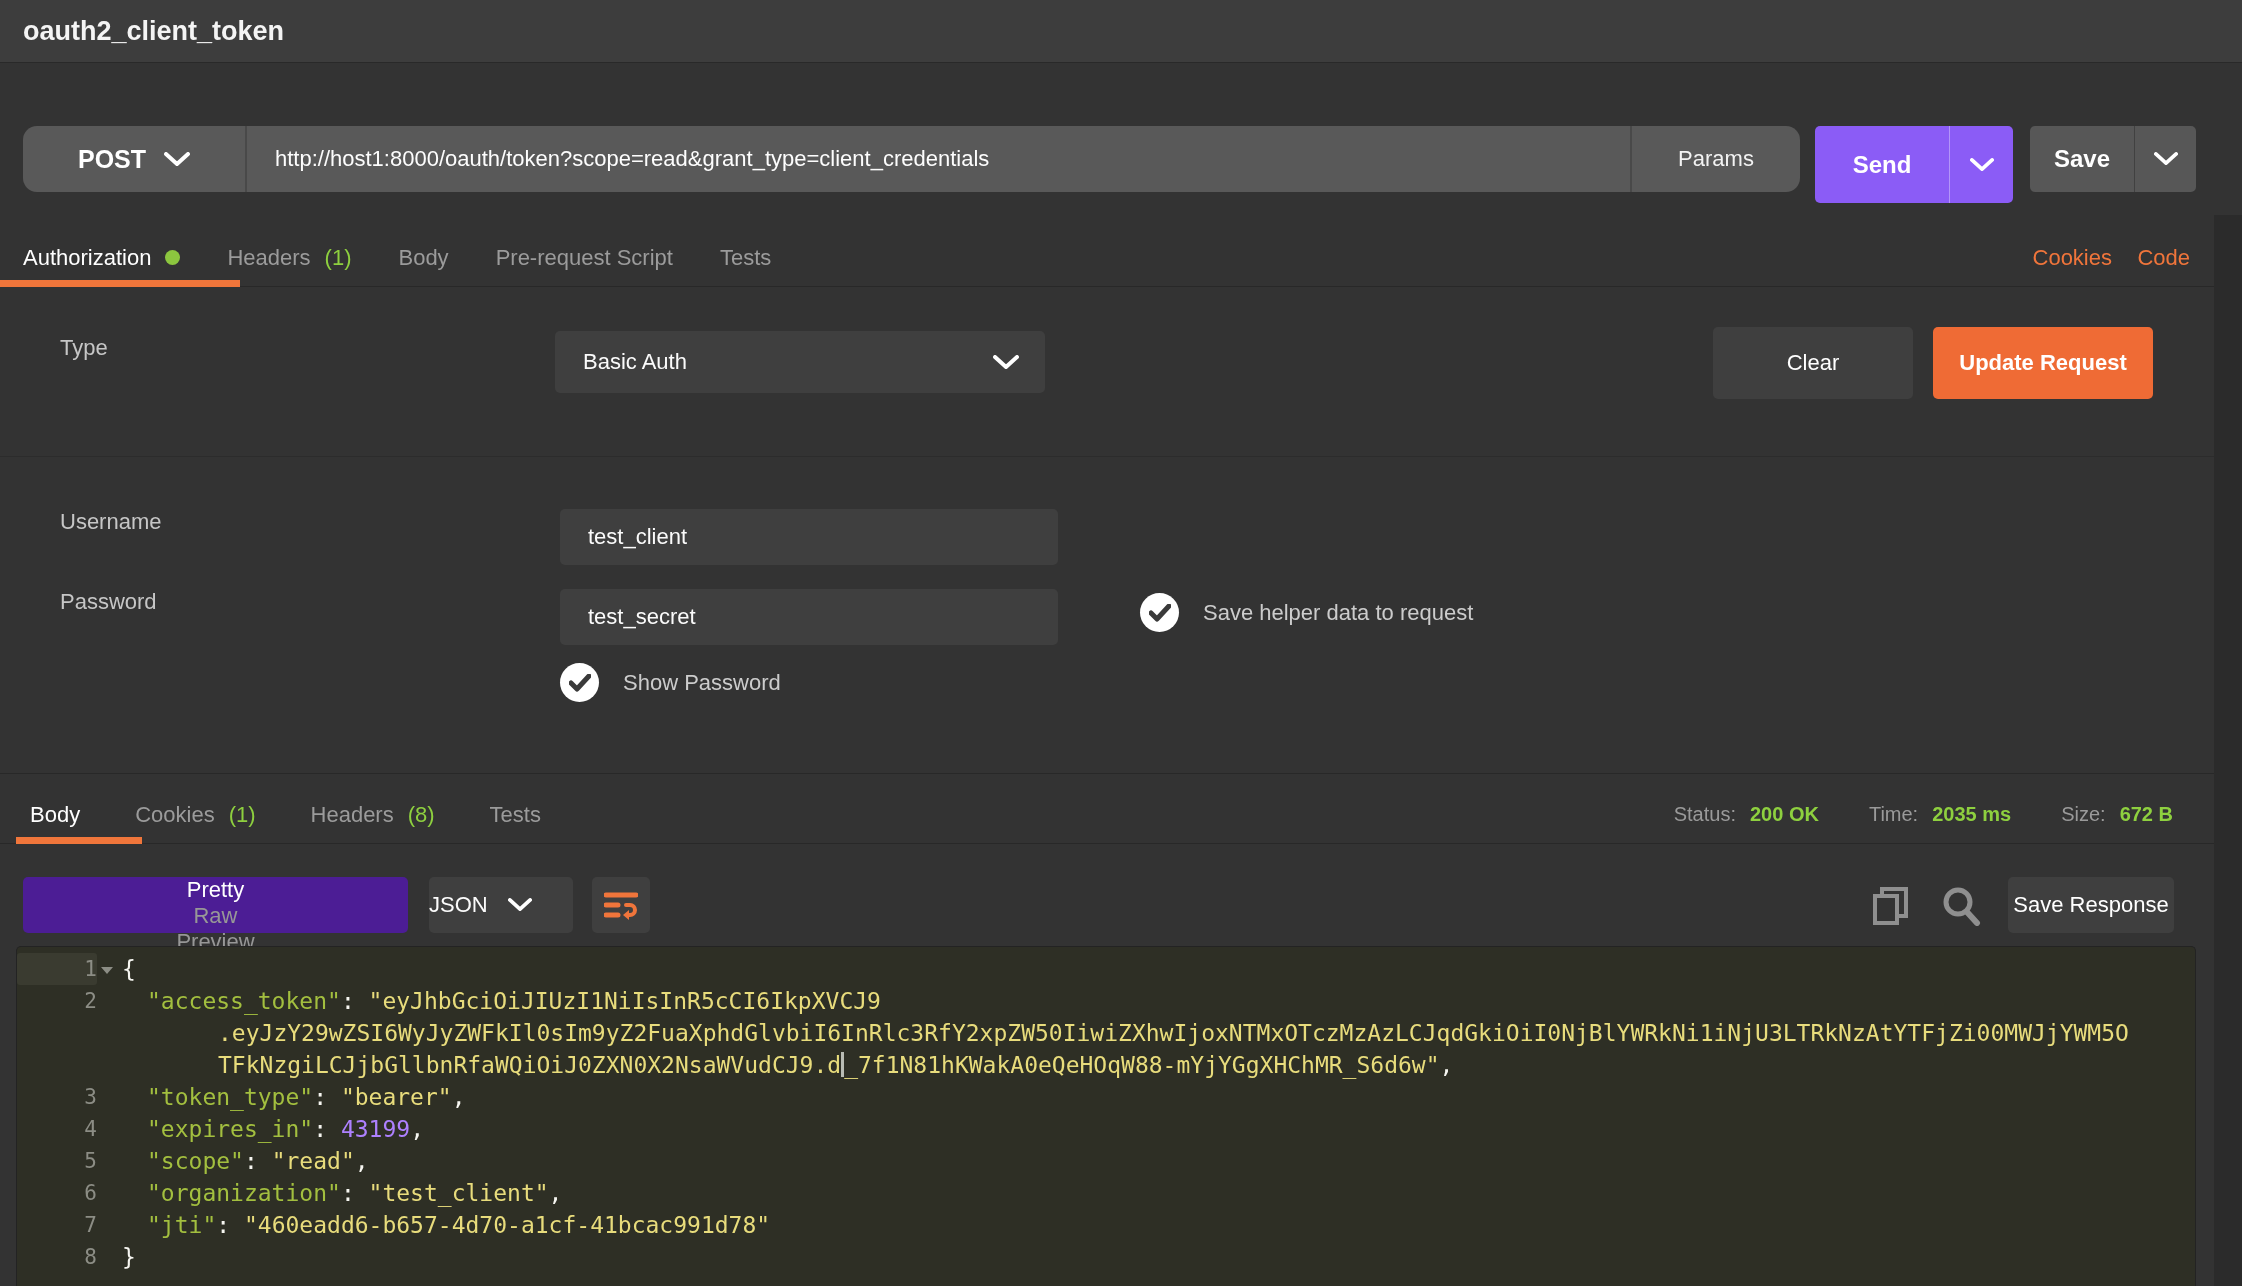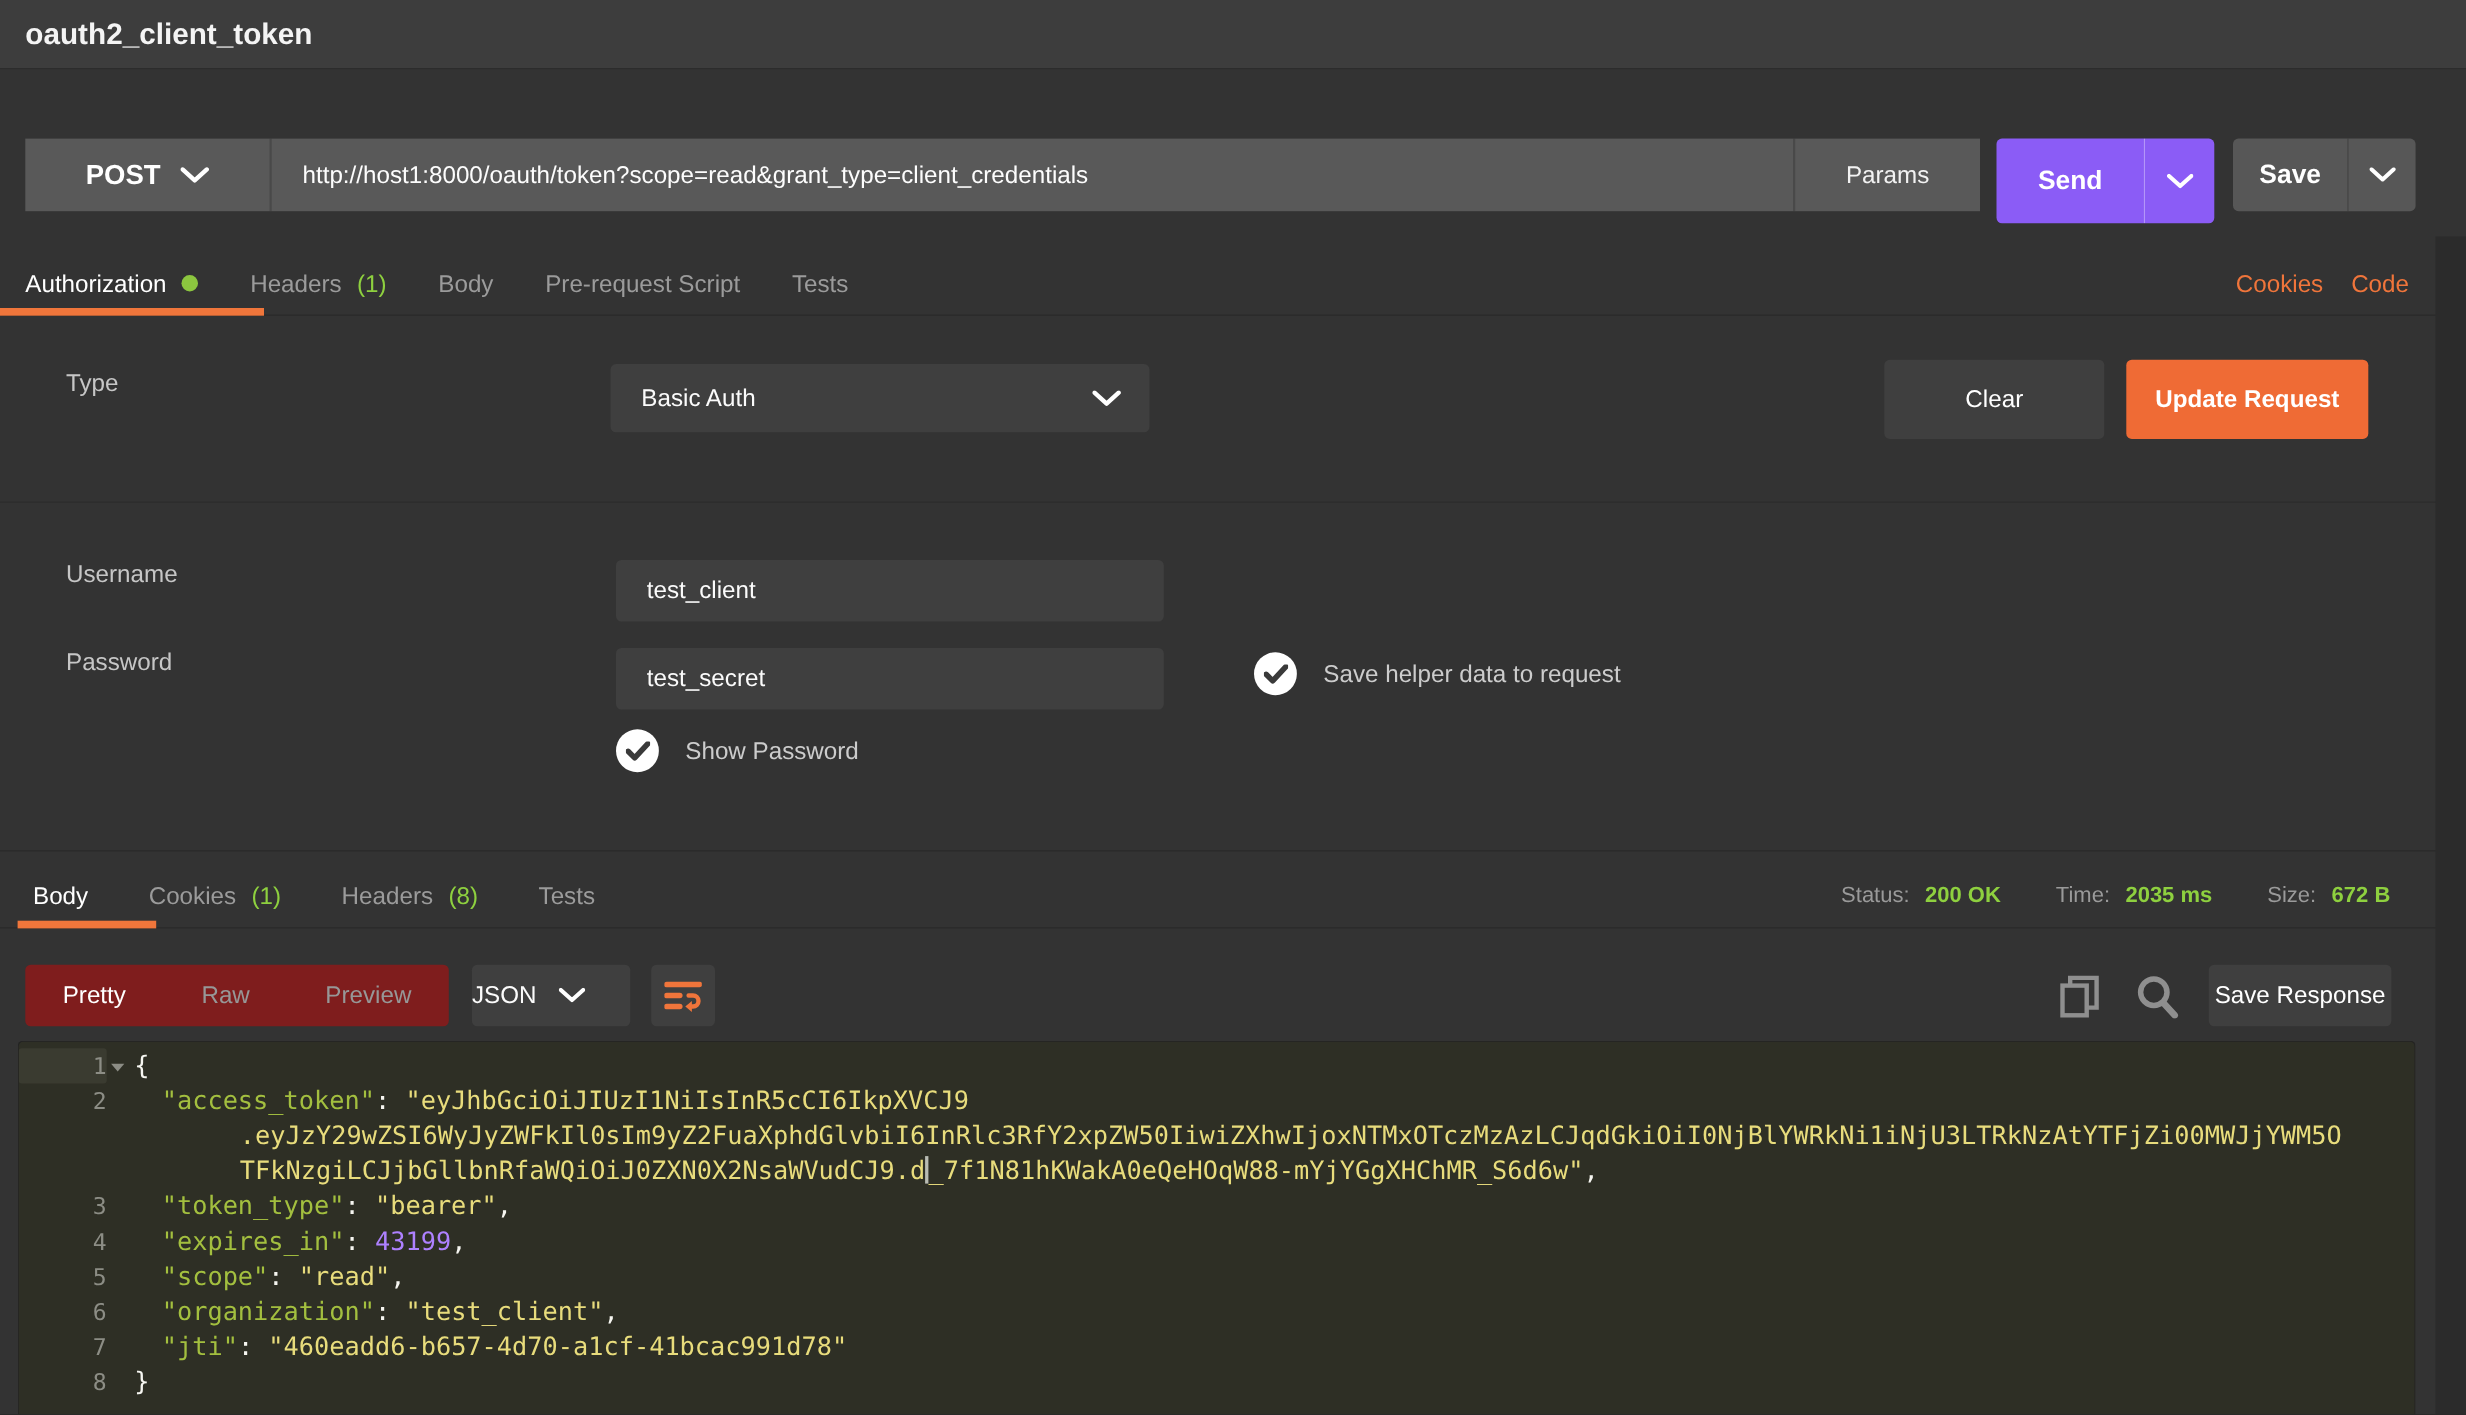--- a/index.html
+++ b/index.html
@@ -7,21 +7,21 @@
        font-family:"Liberation Sans",sans-serif;color:#e8e8e8;}
 
   
   .titlebar{position:absolute;left:0;top:0;width:100%;height:62px;background:#3d3d3d;
             border-bottom:1px solid #292929;}
   .titlebar .doc-title{position:absolute;left:23px;top:0;line-height:62px;font-size:27px;
             font-weight:bold;color:#f4f4f4;}
 
   
   .url-group{position:absolute;left:23px;top:126px;width:1777px;height:66px;background:#595959;
-             border-radius:0;display:flex;align-items:stretch;overflow:hidden;}
+             border-radius:14px;display:flex;align-items:stretch;overflow:hidden;}
   .method-btn{width:222px;display:flex;align-items:center;justify-content:center;gap:18px;
               font-size:25px;font-weight:bold;color:#ffffff;border-right:2px solid rgba(0,0,0,.18);cursor:pointer;}
   .url-input{flex:1;display:flex;align-items:center;padding-left:28px;font-size:22px;color:#fdfdfd;}
   .params-btn{width:168px;display:flex;align-items:center;justify-content:center;font-size:22px;
               color:#f2f2f2;border-left:2px solid rgba(0,0,0,.18);cursor:pointer;}
   .send-group{position:absolute;left:1815px;top:126px;width:198px;height:77px;background:#8b5cf6;
               border-radius:5px;display:flex;overflow:hidden;}
   .send-main{width:134px;display:flex;align-items:center;justify-content:center;font-size:24px;
              font-weight:bold;color:#fff;cursor:pointer;}
   .send-caret{flex:1;display:flex;align-items:center;justify-content:center;
@@ -82,23 +82,23 @@
 
   
   .status-group{position:absolute;right:69px;top:0;height:57px;display:flex;align-items:center;
                 gap:14px;font-size:20px;}
   .meta-label{color:#9a9a9a;}
   .meta-value{color:#8ed03f;font-weight:bold;}
   .meta-gap{width:22px;}
 
   
   .resp-toolbar{position:absolute;left:0;top:877px;width:100%;height:56px;}
-  .seg-control{position:absolute;left:23px;top:0;width:385px;height:56px;background:#7f1d1d;
+  .seg-control{position:absolute;left:23px;top:0;width:385px;height:56px;background:#4c1d95;
                border-radius:5px;display:flex;align-items:center;justify-content:space-between;
-               padding:0 34px;box-sizing:border-box;}
+               padding:0 34px;box-sizing:border-box;flex-direction:column;}
   .seg-item{font-size:22px;color:#979797;cursor:pointer;}
   .seg-item.active{color:#ffffff;}
   .json-select{left:429px;top:0;width:144px;height:56px;justify-content:flex-start;gap:20px;}
   .json-select .sel-text{padding-left:0;flex:none;}
   .json-select .sel-caret{padding-right:0;}
   .wrap-btn{position:absolute;left:592px;top:0;width:58px;height:56px;background:#3f3f3f;
             border-radius:5px;display:flex;align-items:center;justify-content:center;cursor:pointer;}
   .icon-btn{position:absolute;top:8px;width:42px;height:42px;display:flex;align-items:center;
             justify-content:center;cursor:pointer;}
   .copy-btn{left:1870px;}

